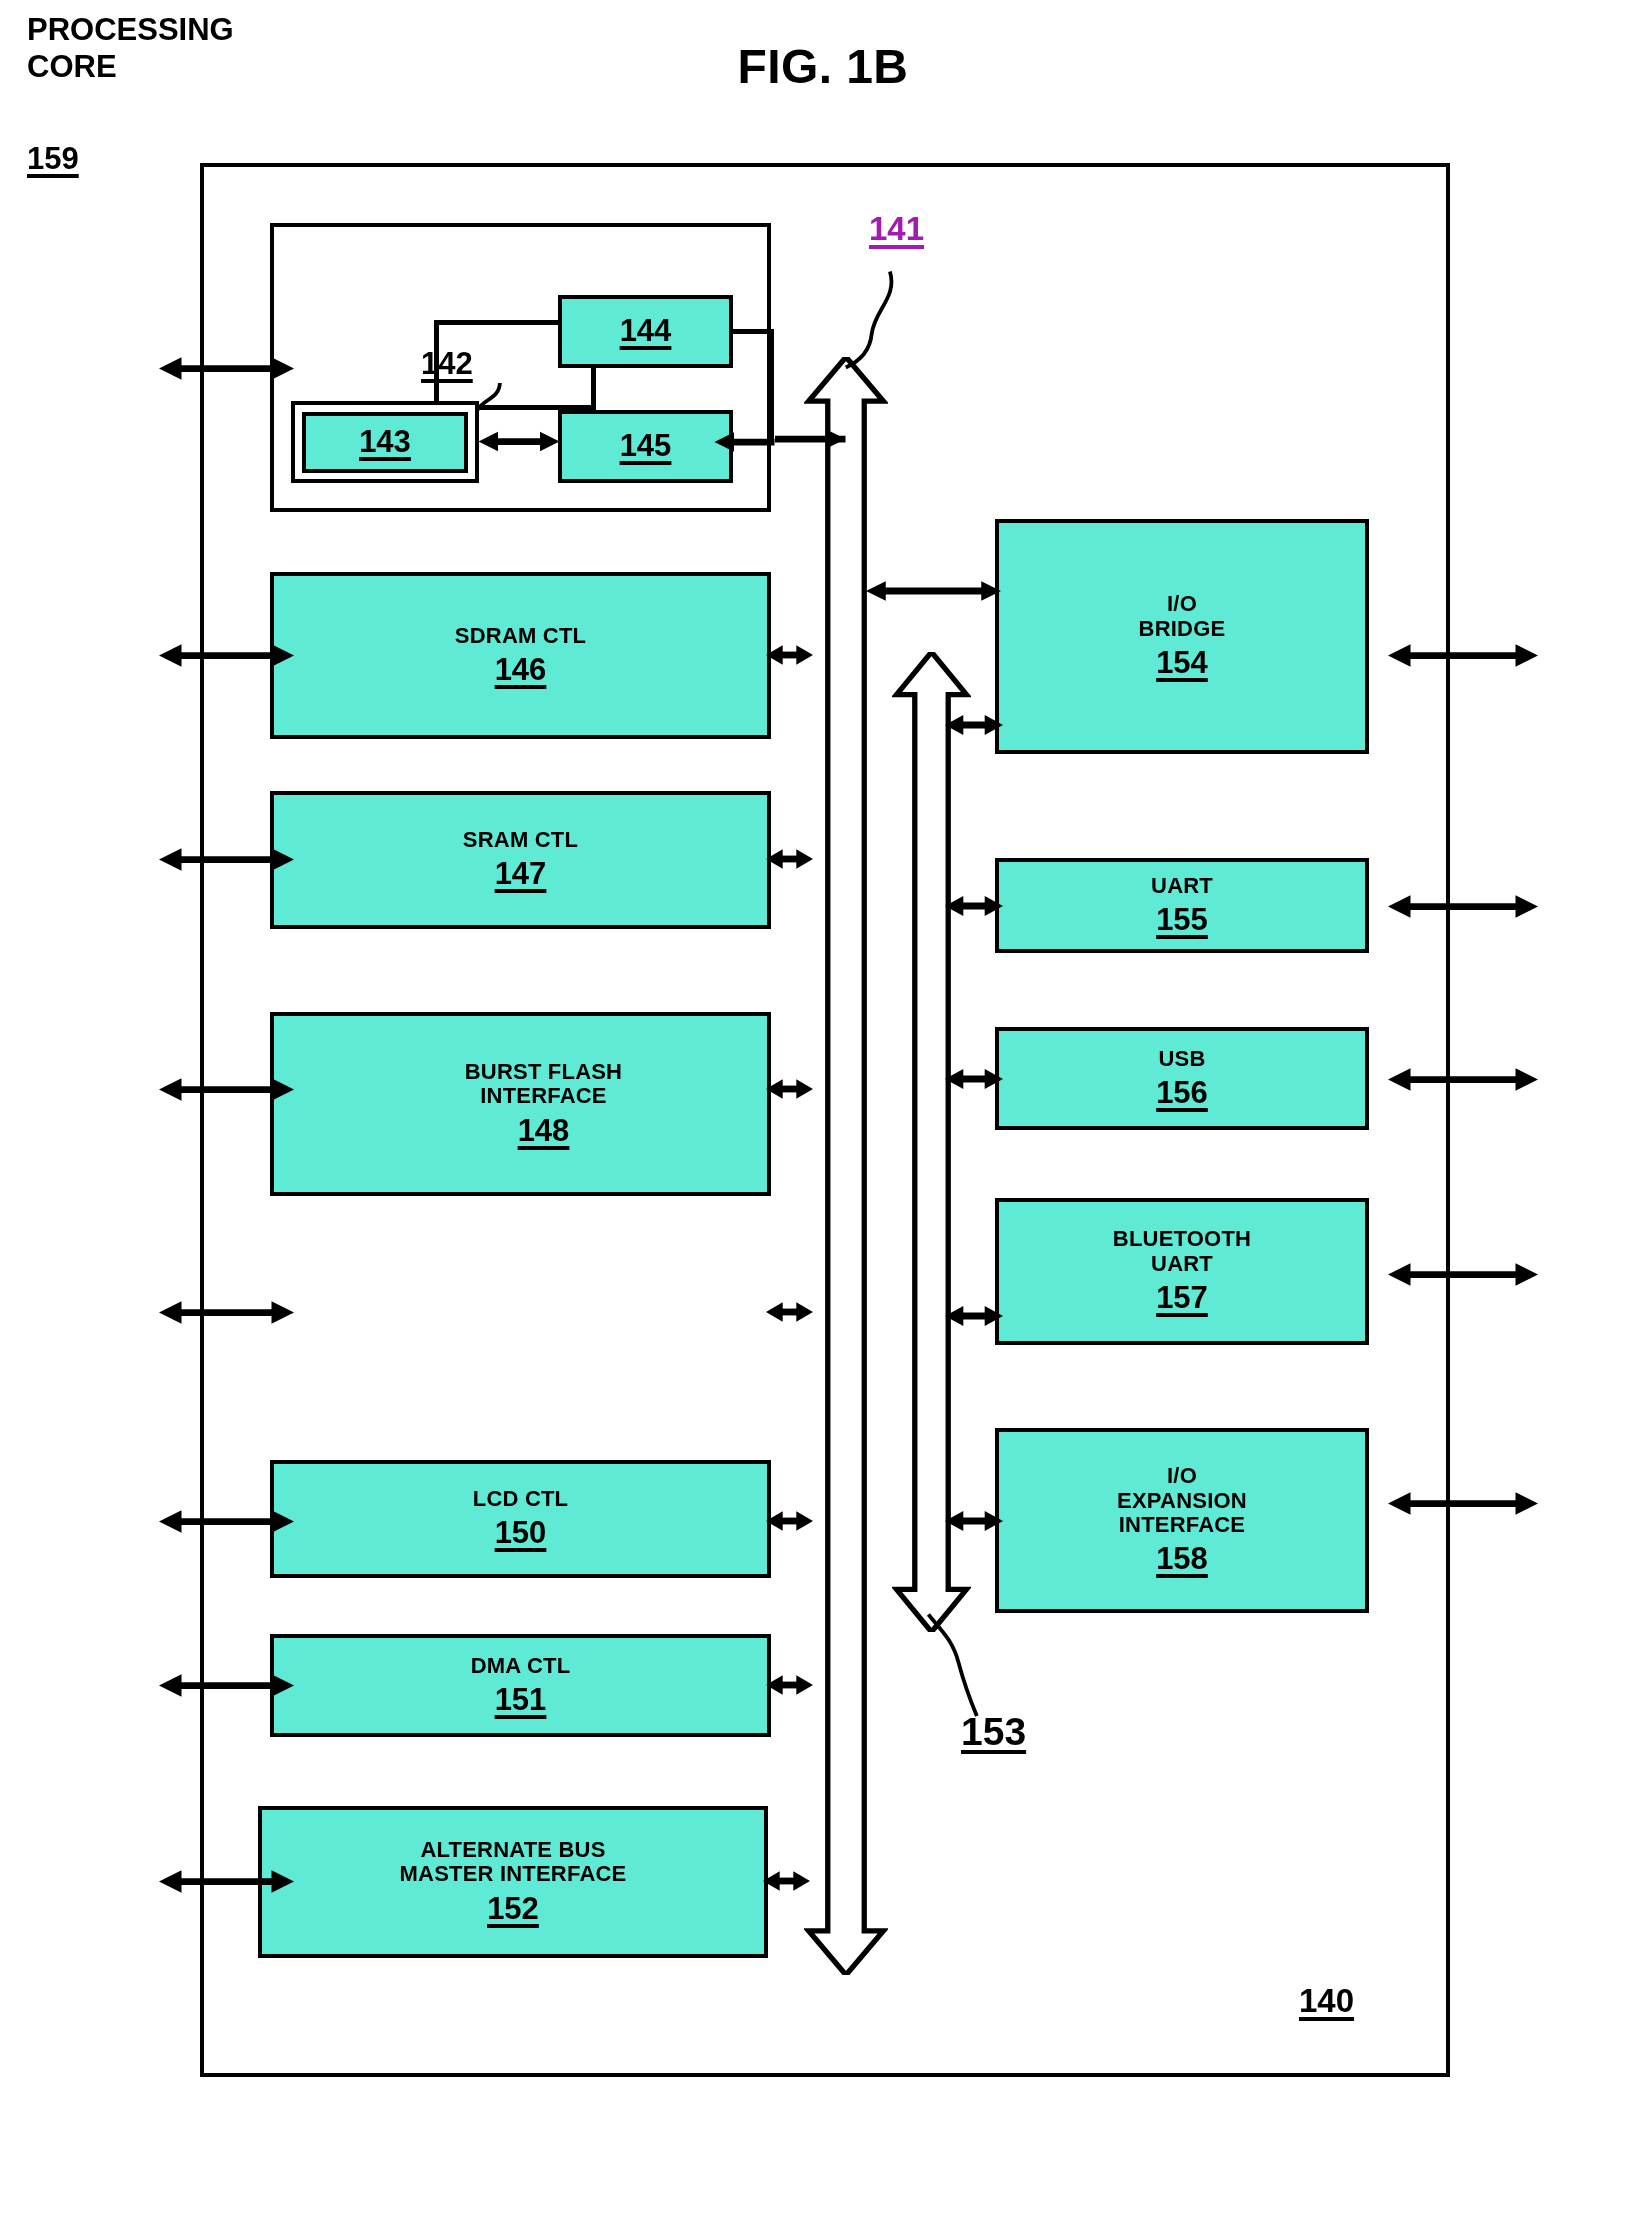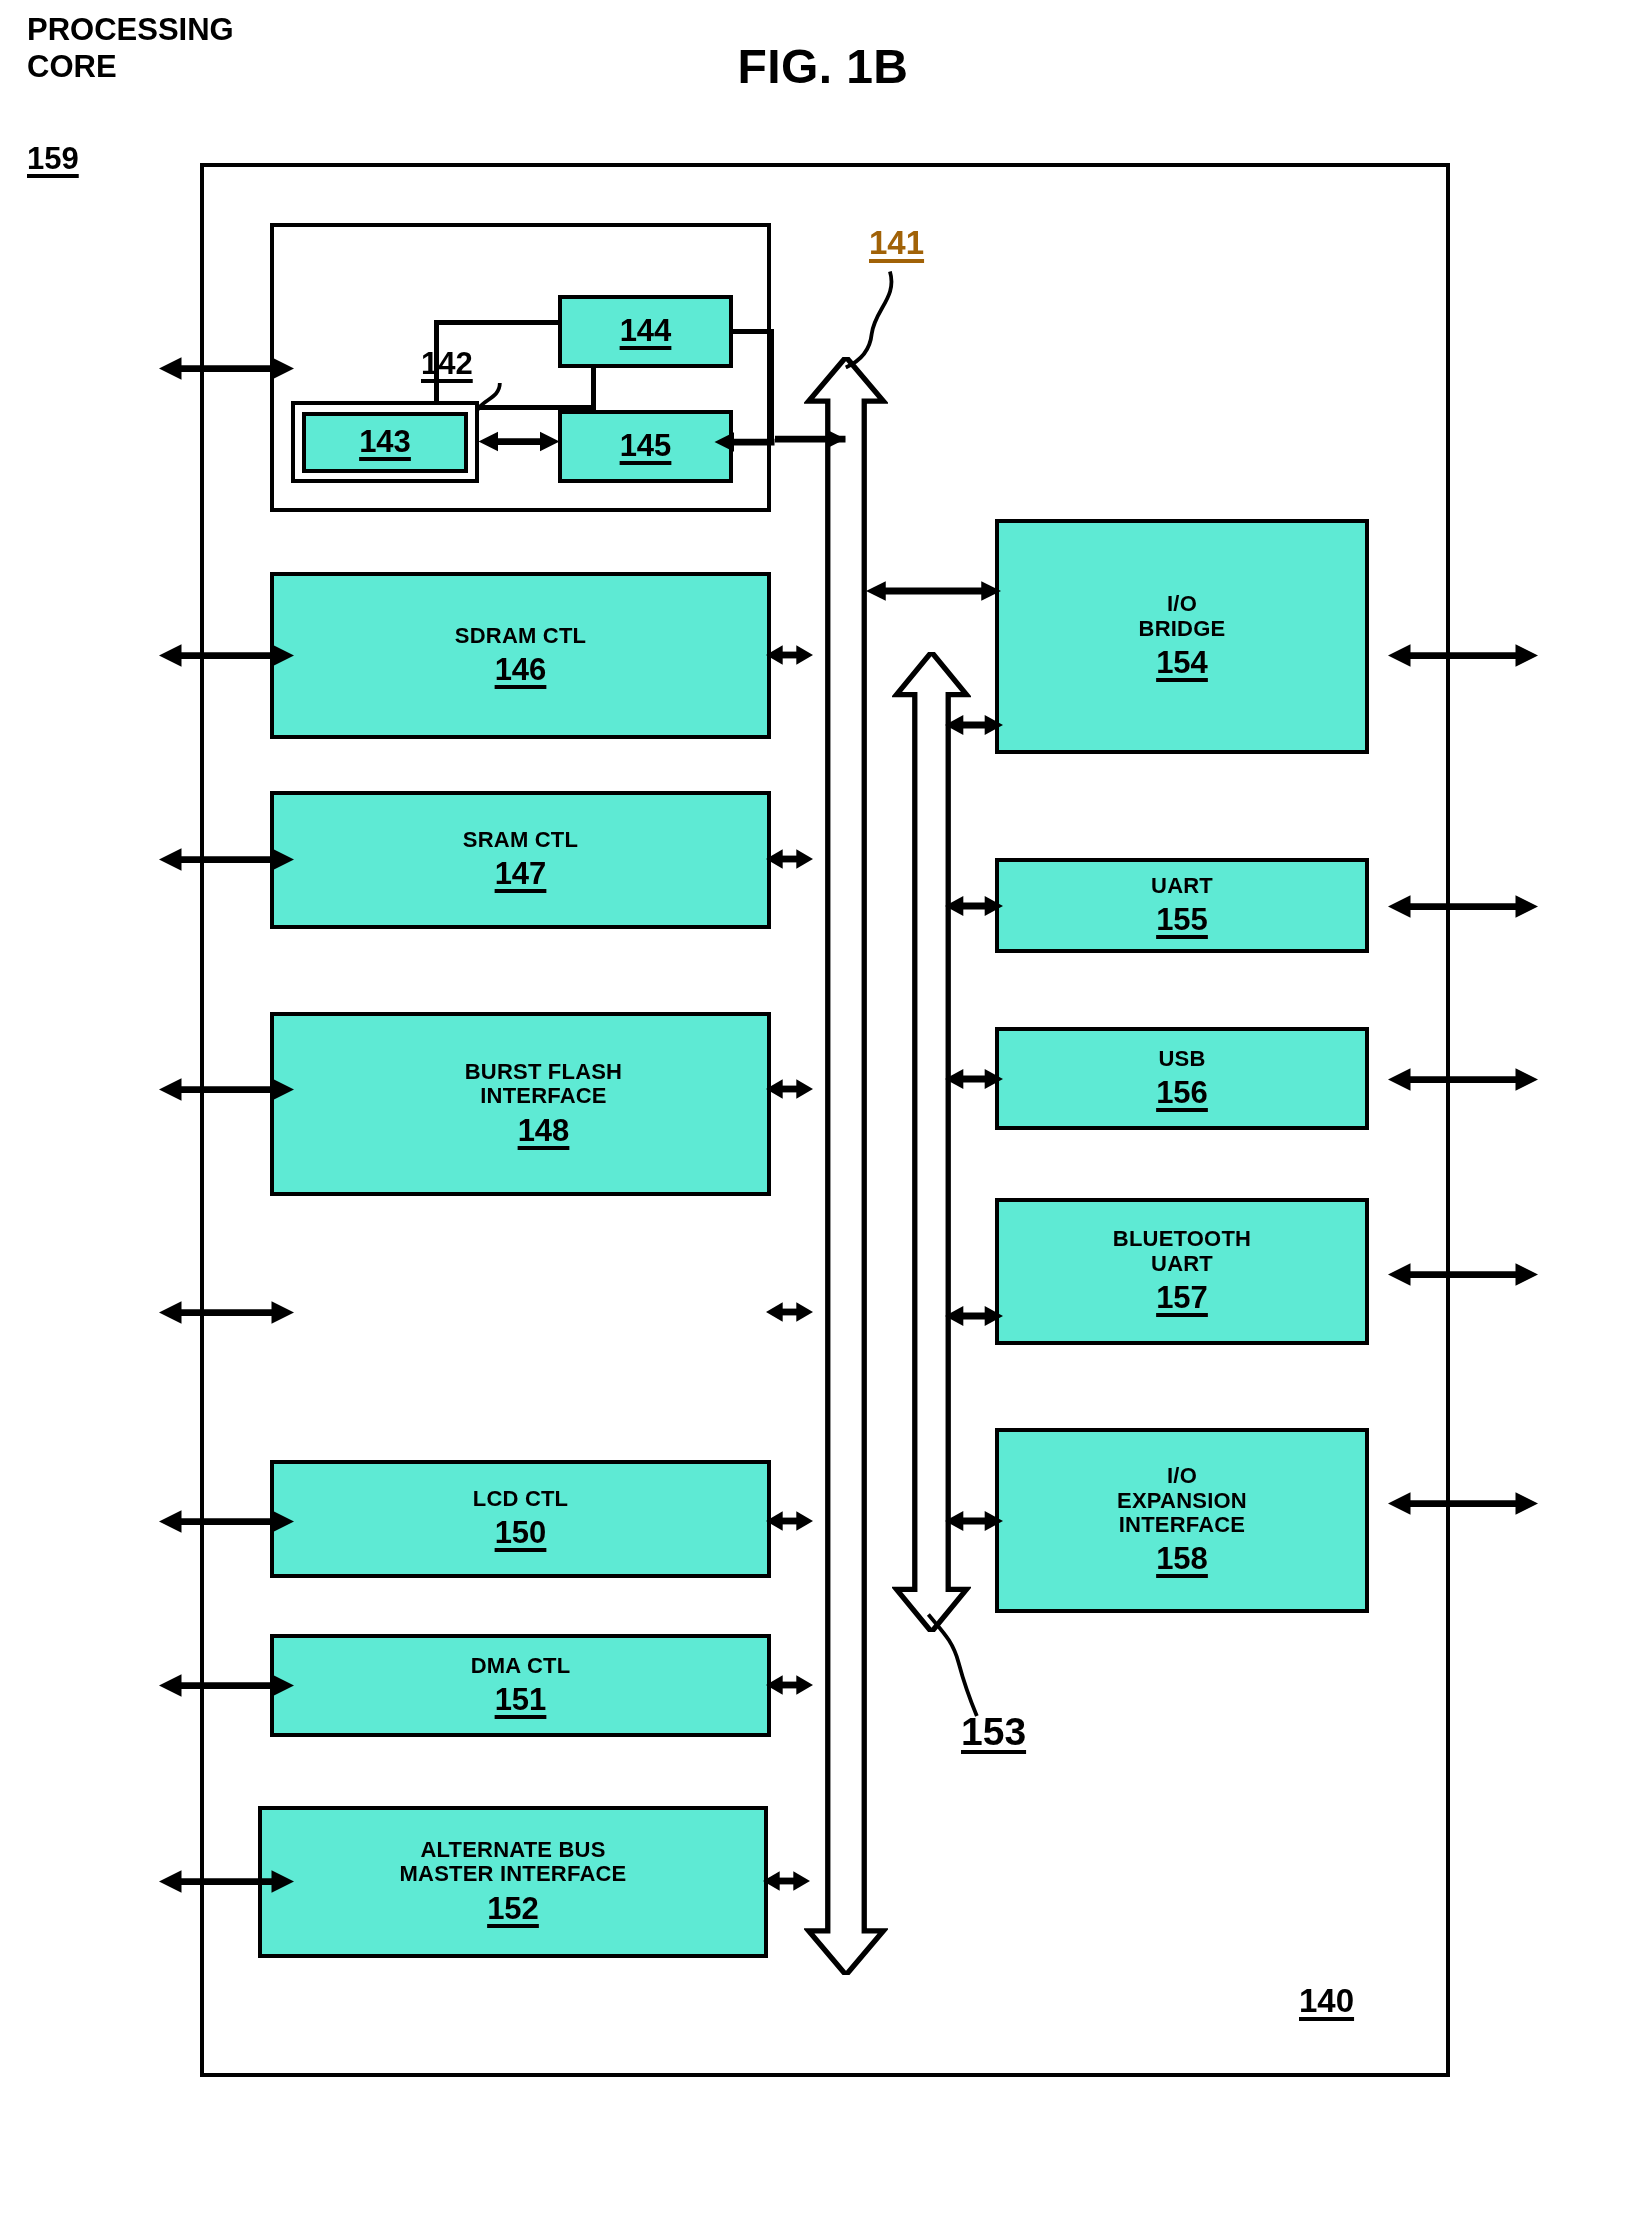--- a/index.html
+++ b/index.html
@@ -142,26 +142,26 @@
   #blk154 { left: 995px; top: 519px; width: 374px; height: 235px; }
   #blk155 { left: 995px; top: 858px; width: 374px; height: 95px; }
   #blk156 { left: 995px; top: 1027px; width: 374px; height: 103px; }
   #blk157 { left: 995px; top: 1198px; width: 374px; height: 147px; }
   #blk158 { left: 995px; top: 1428px; width: 374px; height: 185px; }
 
   
   .bus { position: absolute; }
   #bus141-label {
     position: absolute;
-    left: 869px; top: 224px;
+    left: 869px; top: 210px;
     font-size: 33px; font-weight: bold;
     text-decoration: underline;
     text-underline-offset: 5.3px;
     text-decoration-thickness: 3.8px;
-    color: #a16207;
+    color: #a21caf;
   }
   #bus153-label {
     position: absolute;
     left: 961px; top: 1710px;
     font-size: 39px; font-weight: bold;
     text-decoration: underline;
     text-underline-offset: 5.3px;
     text-decoration-thickness: 3.8px;
     color: #000;
   }

